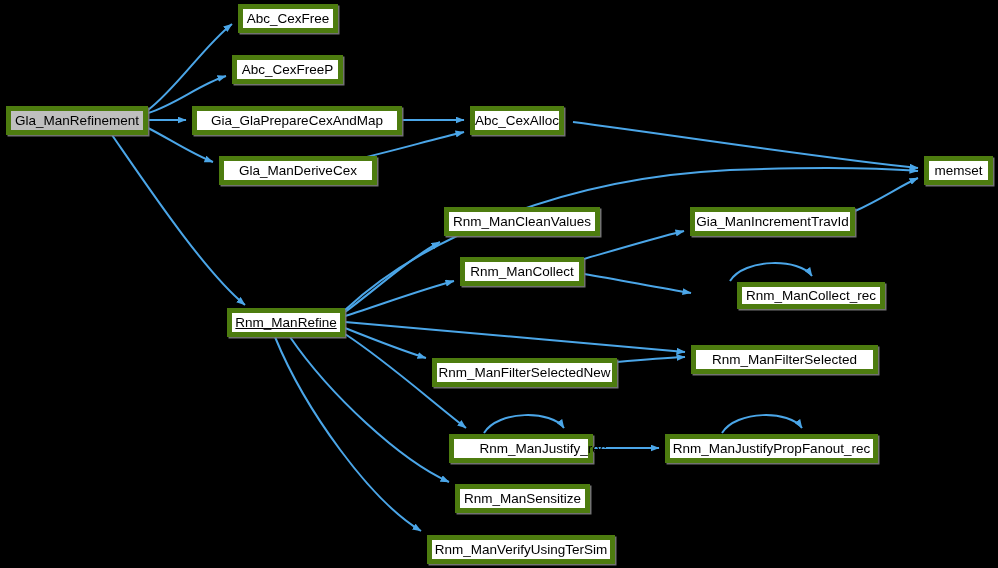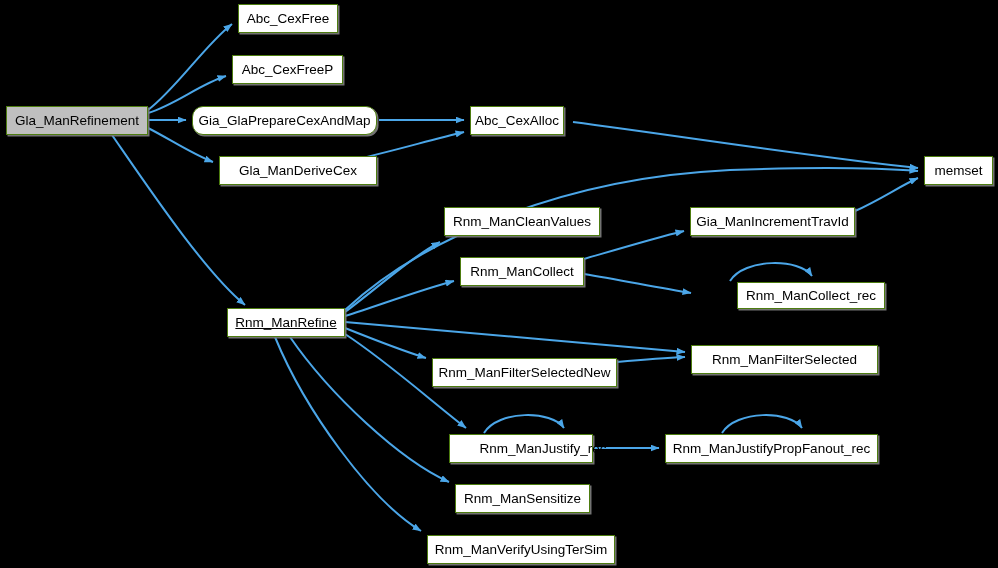--- a/index.html
+++ b/index.html
@@ -18,21 +18,21 @@
   #edge-layer {
     position: absolute;
     left: 0;
     top: 0;
     width: 998px;
     height: 568px;
   }
   .gnode {
     position: absolute;
     box-sizing: border-box;
-    border: 1px solid #4d7c0f;
+    border: 5px solid #4d7c0f;
     background: #ffffff;
     color: #000000;
     font-size: 13.5px;
     line-height: 1;
     display: flex;
     align-items: center;
     justify-content: center;
     white-space: nowrap;
     box-shadow: 1.5px 1.5px 0 0 rgba(120,120,120,0.95);
   }
@@ -84,21 +84,21 @@
   <div id="nodes-group">
       <div class="gnode highlight" style="left: 6px; top: 106px; width: 142px; height: 29px;">
         <span class="gnode-label">Gla_ManRefinement</span>
       </div>
       <div class="gnode" style="left: 238px; top: 4px; width: 100px; height: 29px;">
         <span class="gnode-label">Abc_CexFree</span>
       </div>
       <div class="gnode" style="left: 232px; top: 55px; width: 111px; height: 29px;">
         <span class="gnode-label">Abc_CexFreeP</span>
       </div>
-      <div class="gnode" style="left: 192px; top: 106px; width: 185px; height: 29px; border-radius: 11px;">
+      <div class="gnode" style="left: 192px; top: 106px; width: 210px; height: 29px;">
         <span class="gnode-label">Gia_GlaPrepareCexAndMap</span>
       </div>
       <div class="gnode" style="left: 219px; top: 156px; width: 158px; height: 29px;">
         <span class="gnode-label">Gla_ManDeriveCex</span>
       </div>
       <div class="gnode" style="left: 470px; top: 106px; width: 94px; height: 29px;">
         <span class="gnode-label">Abc_CexAlloc</span>
       </div>
       <div class="gnode" style="left: 924px; top: 156px; width: 69px; height: 29px;">
         <span class="gnode-label">memset</span>

